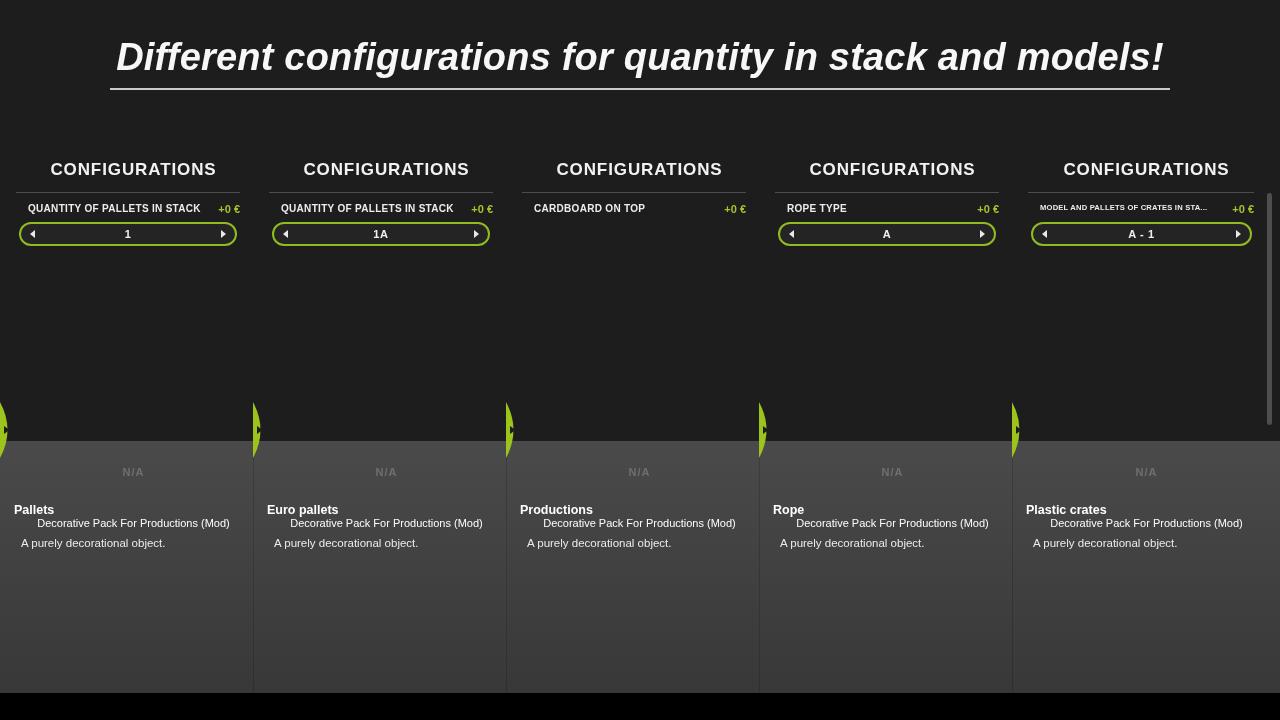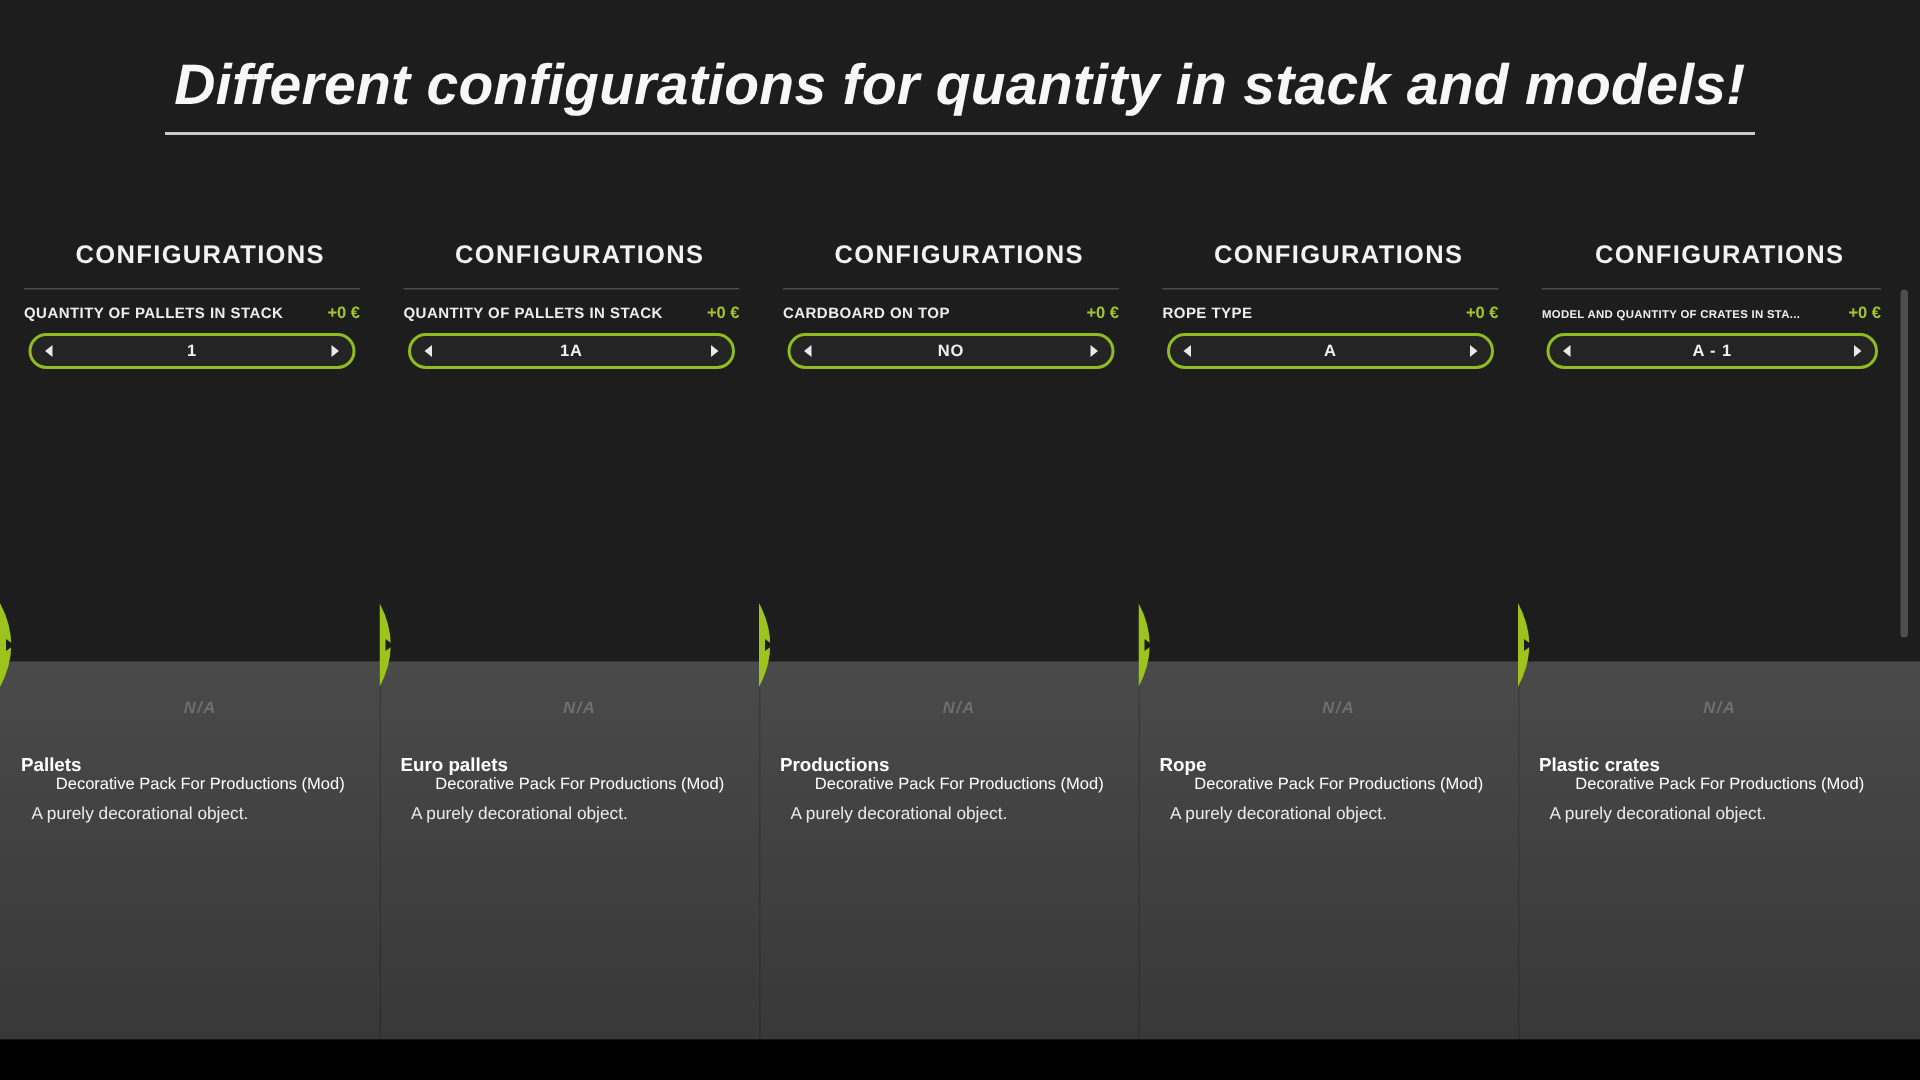--- a/index.html
+++ b/index.html
@@ -26,22 +26,22 @@
     grid-template-columns:253px 253px 253px 253px 268px; }
   .col { position:relative; }
 
   .cfg-header { position:absolute; top:160px; left:14px; right:0; text-align:center;
     font-size:17px; font-weight:bold; color:#f2f2f2; letter-spacing:0.9px; }
   .col.last .cfg-header { right:13px; }
 
   .divider { position:absolute; top:192px; left:16px; right:13px; height:1px; background:#4c4c4c; }
   .col.last .divider { right:26px; }
 
-  .optrow { position:absolute; top:203px; left:16px; right:13px;
-    display:flex; justify-content:space-between; align-items:center; }
+  .optrow { position:absolute; top:203px; left:28px; right:13px;
+    display:flex; justify-content:space-between; align-items:flex-start; }
   .col.last .optrow { right:26px; }
   .optlabel { font-size:10px; font-weight:bold; color:#ededed; letter-spacing:0.3px; white-space:nowrap; }
   .col.last .optlabel { font-size:7.6px; letter-spacing:0.2px; }
   .optprice { font-size:11px; font-weight:bold; color:#a6c32e; white-space:nowrap; margin-left:6px; }
 
   .stepper { position:absolute; top:222px; left:19px; right:16px; height:24px;
     box-sizing:border-box; border:2px solid #8fbc20; border-radius:13px;
     background:#242424; display:flex; align-items:center; justify-content:space-between;
     padding:0 9px; cursor:pointer; }
   .col.last .stepper { right:28px; }
@@ -49,21 +49,21 @@
     font-size:11px; font-weight:bold; color:#f0f0f0; letter-spacing:0.6px; }
   .arr { width:0; height:0; border-top:4px solid transparent; border-bottom:4px solid transparent; z-index:1; }
   .arr-left  { border-right:5px solid #e9e9e9; }
   .arr-right { border-left:5px solid #e9e9e9; }
 
   .curl { position:absolute; top:402px; left:0; width:15px; height:56px; }
 
   .seam { position:absolute; top:441px; bottom:27px; left:0; width:1px; background:rgba(0,0,0,0.16); }
 
   .na { position:absolute; top:466px; left:14px; right:0; text-align:center;
-    font-size:11px; font-weight:bold; font-style:italic; color:#6f6f6f; letter-spacing:1px; }
+    font-size:11px; font-weight:bold; color:#6f6f6f; letter-spacing:1px; }
   .iname { position:absolute; top:503px; left:14px; right:0; text-align:left;
     font-size:12.5px; font-weight:bold; color:#ffffff; }
   .pname { position:absolute; top:517px; left:14px; right:0; text-align:center;
     font-size:11px; font-weight:normal; color:#fdfdfd; }
   .desc { position:absolute; top:537px; left:21px; right:4px; text-align:left;
     font-size:11.5px; color:#ebebeb; }
   .col.last .na, .col.last .iname, .col.last .pname { right:13px; }
 
   .vscroll { position:absolute; top:193px; right:8px; width:5px; height:232px;
     background:#4e4e4e; border-radius:3px; cursor:pointer; }
@@ -131,25 +131,20 @@
     </div>
 
     <div class="col">
       <div class="seam"></div>
       <div class="cfg-header">CONFIGURATIONS</div>
       <div class="divider"></div>
       <div class="optrow">
         <span class="optlabel">CARDBOARD ON TOP</span>
         <span class="optprice">+0 €</span>
       </div>
-      <div class="stepper">
-        <span class="arr arr-left"></span>
-        <span class="stepval">NO</span>
-        <span class="arr arr-right"></span>
-      </div>
       <div class="curl">
         <svg width="15" height="56" viewBox="0 0 15 56">
             <path d="M0 0 Q15 28 0 56 Z" fill="#9dc41d"></path>
             <path d="M4 24 L9.5 28 L4 32 Z" fill="#1d1d1d"></path>
           </svg>
       </div>
       <div class="na">N/A</div>
       <div class="iname">Productions</div>
       <div class="pname">Decorative Pack For Productions (Mod)</div>
       <div class="desc">A purely decorational object.</div>
@@ -178,21 +173,21 @@
       <div class="iname">Rope</div>
       <div class="pname">Decorative Pack For Productions (Mod)</div>
       <div class="desc">A purely decorational object.</div>
     </div>
 
     <div class="col last">
       <div class="seam"></div>
       <div class="cfg-header">CONFIGURATIONS</div>
       <div class="divider"></div>
       <div class="optrow">
-        <span class="optlabel">MODEL AND QUANTITY OF CRATES IN STA...</span>
+        <span class="optlabel">MODEL AND PALLETS OF CRATES IN STA...</span>
         <span class="optprice">+0 €</span>
       </div>
       <div class="stepper">
         <span class="arr arr-left"></span>
         <span class="stepval">A - 1</span>
         <span class="arr arr-right"></span>
       </div>
       <div class="curl">
         <svg width="15" height="56" viewBox="0 0 15 56">
             <path d="M0 0 Q15 28 0 56 Z" fill="#9dc41d"></path>

